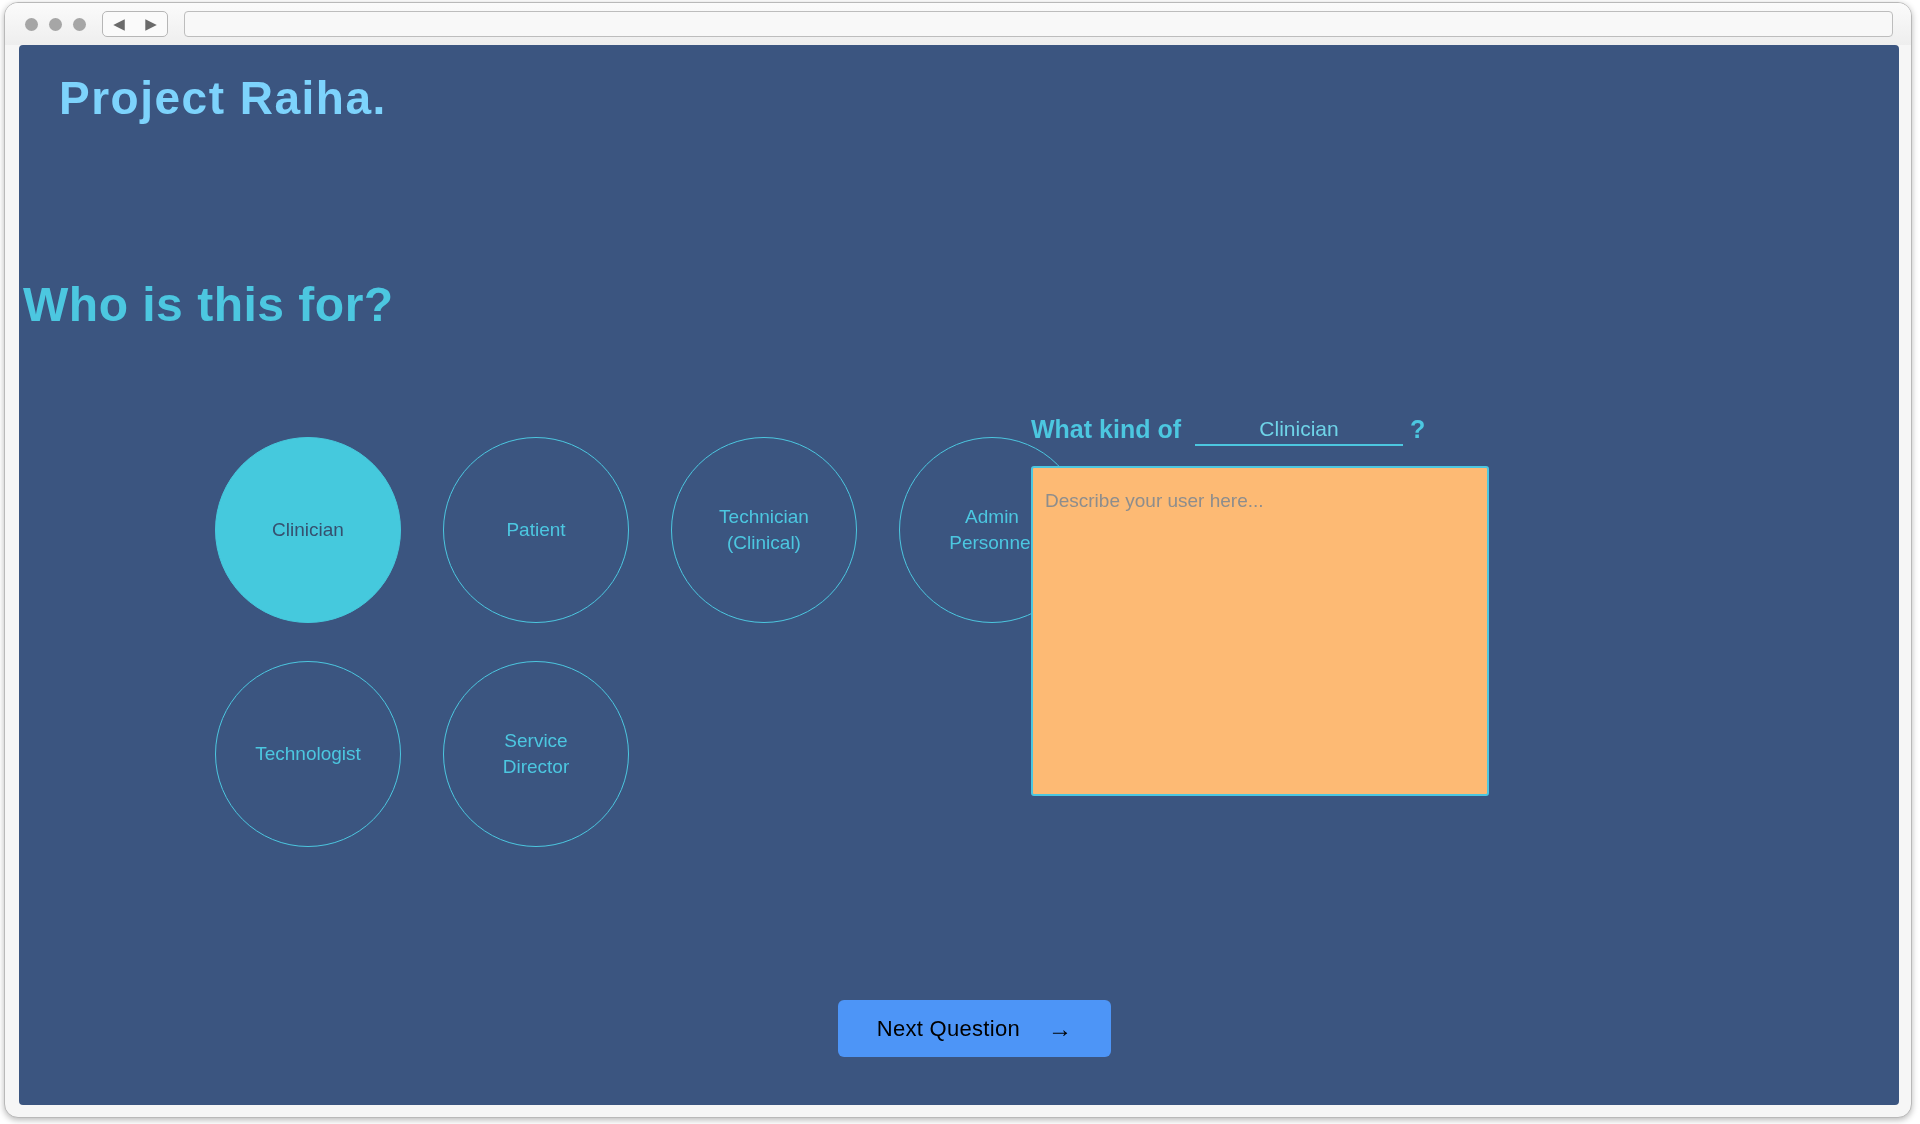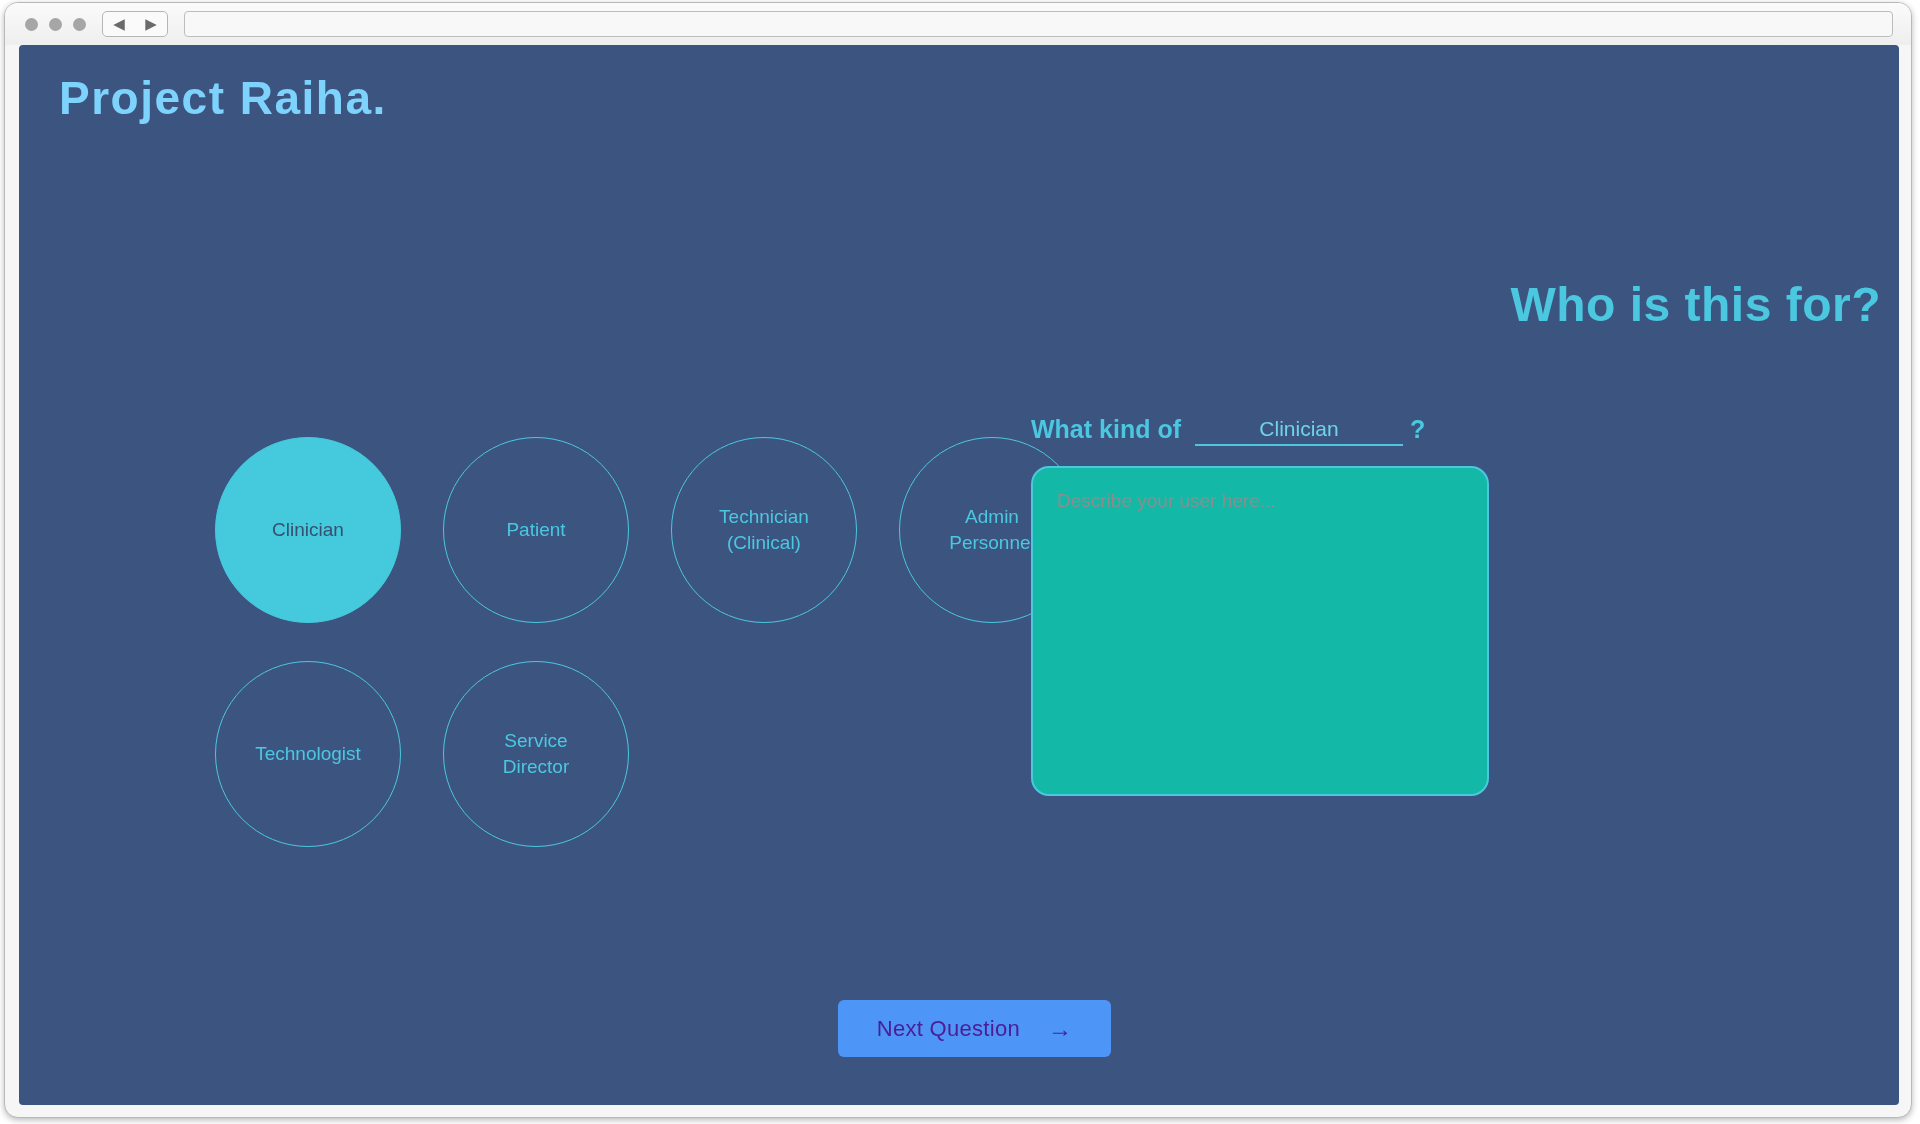--- a/index.html
+++ b/index.html
@@ -109,25 +109,26 @@
     font-size: 46px;
     font-weight: bold;
     letter-spacing: 1.5px;
   }
 
   .headline {
     position: absolute;
     left: 0;
     top: 232px;
     width: 1880px;
-    text-align: right;
+    text-align: left;
     color: #4cc7e0;
     font-size: 48px;
     font-weight: bold;
     letter-spacing: 0.5px;
+    padding-left: 22px;
   }
   
   .headline-inner {
     display: inline-block;
     transform: translateX(-18px);
   }
 
   
   .options-grid {
     position: absolute;
@@ -199,46 +200,46 @@
   }
   .fill-question .qmark {
     margin-left: 7px;
     padding-bottom: 2px;
   }
 
   .describe-box {
     margin-top: 20px;
     width: 458px;
     height: 330px;
-    background: #14b8a6;
+    background: #fdba74;
     border: 2px solid #4cc7e0;
-    border-radius: 18px;
-    box-sizing: border-box;
-    padding: 22px 24px;
+    border-radius: 3px;
+    box-sizing: border-box;
+    padding: 22px 12px;
     font-family: "Liberation Sans", sans-serif;
     font-size: 19px;
     color: #333;
     resize: none;
     outline: none;
   }
   .describe-box::placeholder {
     color: #8d8d8d;
   }
 
   
   .next-button {
     position: absolute;
     left: 819px;
     top: 955px;
     width: 273px;
     height: 57px;
     background: #4d95f7;
     border: none;
     border-radius: 6px;
-    color: #4c1d95;
+    color: #000000;
     font-family: "Liberation Sans", sans-serif;
     font-size: 22px;
     display: flex;
     align-items: center;
     justify-content: center;
     gap: 28px;
     cursor: pointer;
     letter-spacing: 0.3px;
   }
   .next-button .arrow-glyph {

